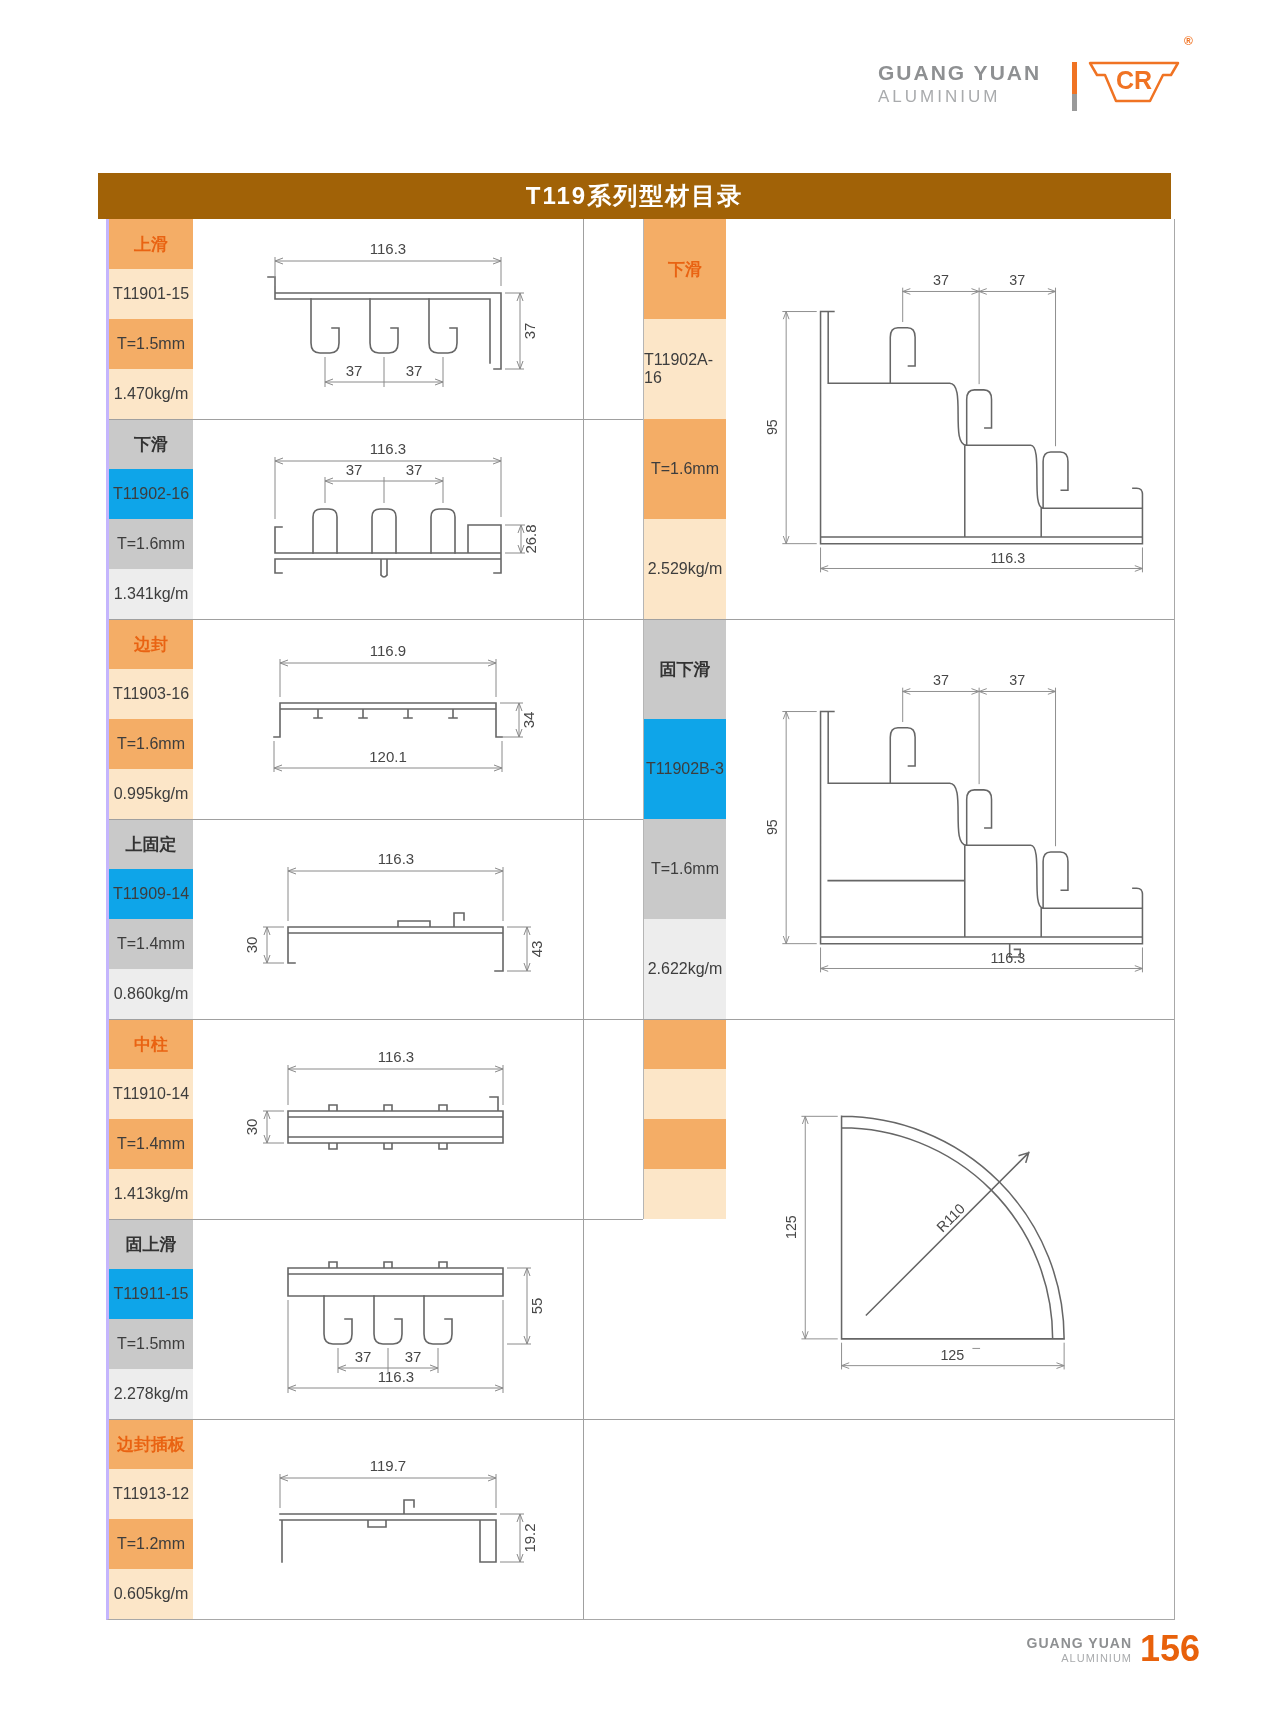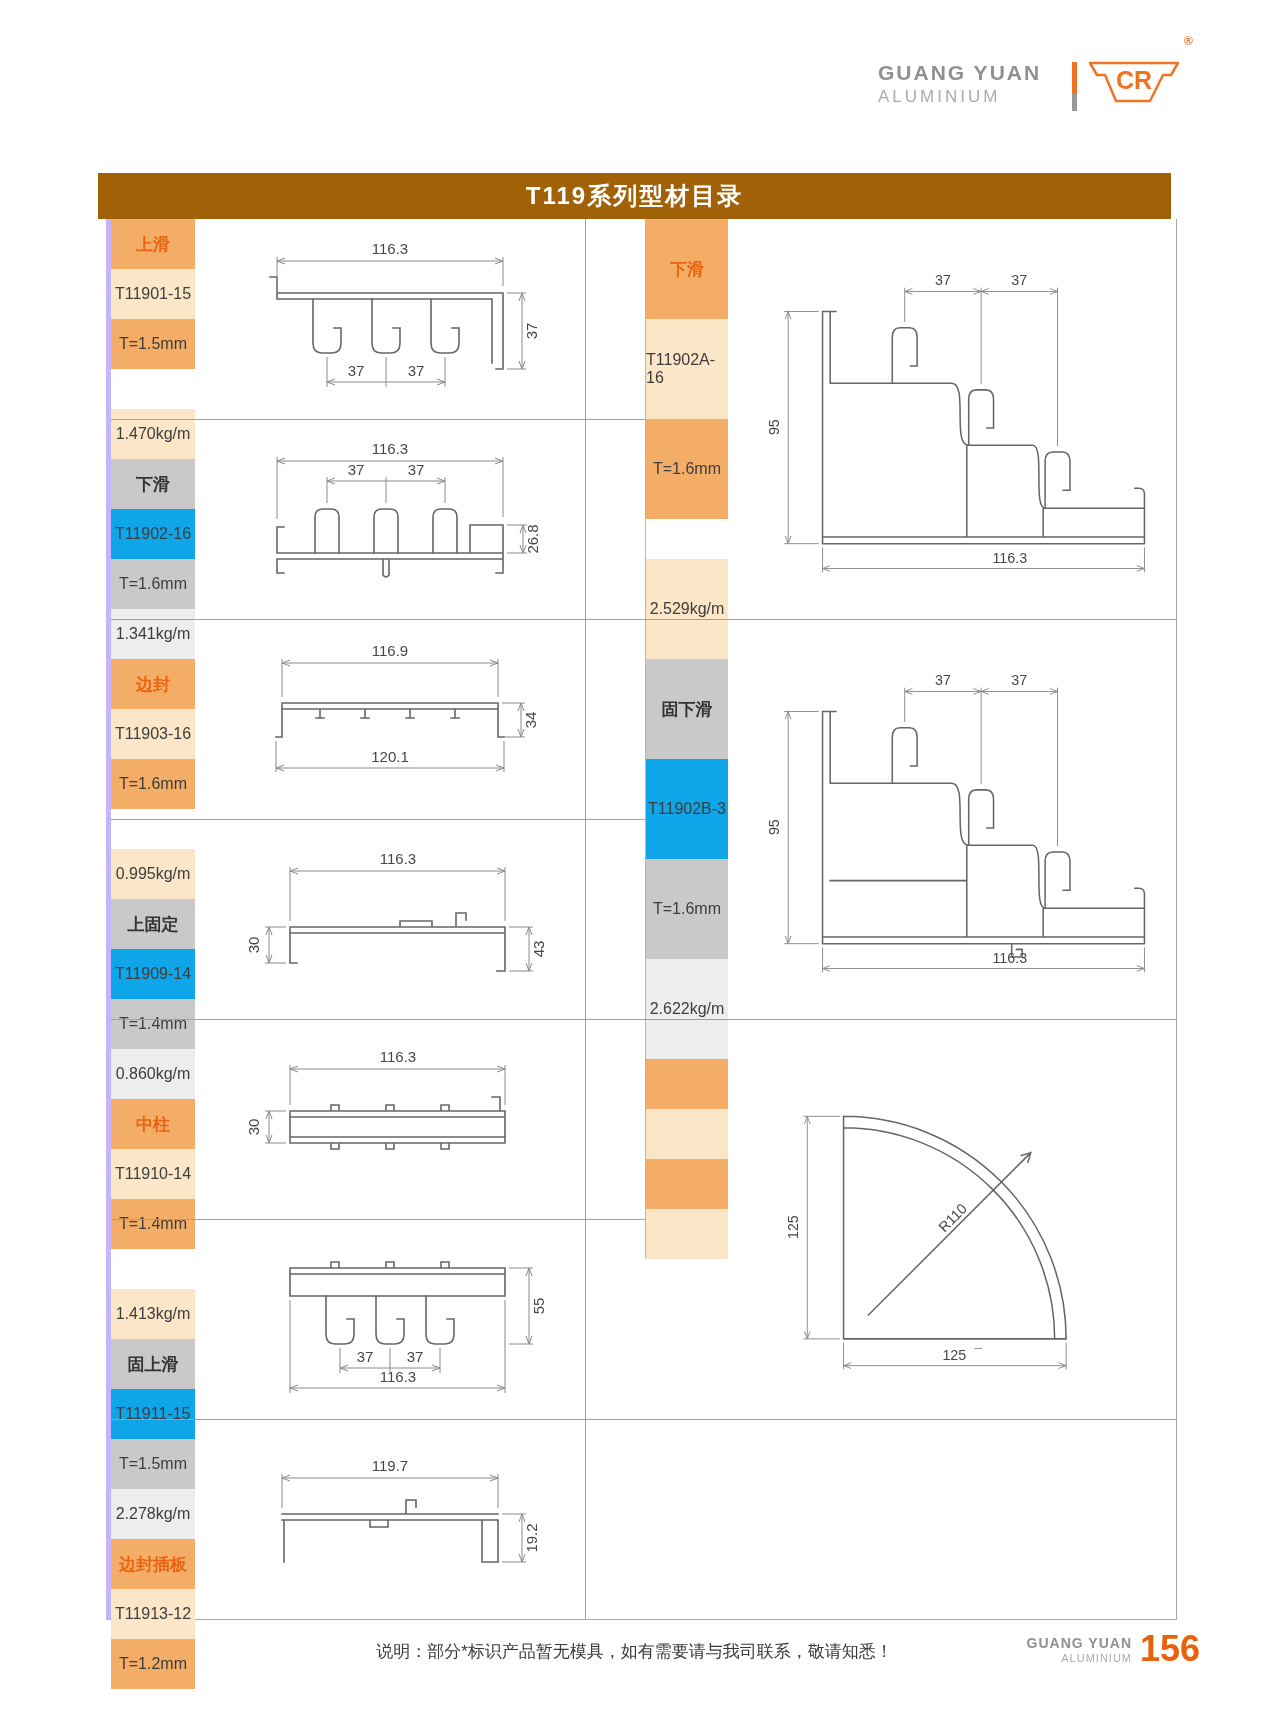--- a/index.html
+++ b/index.html
@@ -13,31 +13,31 @@
   .logo-en .l2{font-size:17px;color:#A9ABAD;letter-spacing:3px;margin-top:5px;}
   .logo-bar{position:absolute;left:1072px;top:62px;width:5px;height:49px;
             background:linear-gradient(#F07323 0 66%,#9a9a9a 66% 100%);}
   .logo-mark{position:absolute;left:1086px;top:56px;}
   .logo-reg{position:absolute;left:1184px;top:34px;font-size:12px;color:#F07323;font-weight:bold;}
   
   .title-bar{position:absolute;left:98px;top:173px;width:1073px;height:46px;background:#a16207;
              color:#fff;font-size:24px;font-weight:bold;letter-spacing:2px;
              display:flex;align-items:center;justify-content:center;}
   .tbody{position:absolute;left:106px;top:219px;width:1065px;height:1400px;
-         border-left:5px solid #c4b5fd;border-right:1px solid #A8A8A8;border-bottom:1px solid #A8A8A8;}
+         border-left:3px solid #c4b5fd;border-right:1px solid #A8A8A8;border-bottom:1px solid #A8A8A8;}
   .lcol{position:absolute;left:0;top:0;width:84px;}
   .rcol{position:absolute;left:534px;top:0;width:82px;border-left:1px solid #B5B5B5;}
   .lcell{height:50px;display:flex;align-items:center;justify-content:center;
          font-size:16px;color:#3D3D3D;}
   .rcell{height:100px;display:flex;align-items:center;justify-content:center;
          font-size:16px;color:#3D3D3D;}
   .o .h{background:#F4AD66;color:#E96312;font-weight:bold;font-size:17px;}
   .o .c{background:#FCE6C8;}
   .o .t{background:#F4AD66;}
-  .o .w{background:#FCE6C8;margin-top:40px;}
+  .o .w{background:#FCE6C8;}
   .g .h{background:#C9C9C9;color:#333;font-weight:bold;font-size:17px;}
   .g .c{background:#0ea5e9;}
   .g .t{background:#C9C9C9;}
   .g .w{background:#EDEDED;text-align:center;}
   .stripe{height:50px;}
   .sd1{background:#F4AD66;} .sl1{background:#FCE6C8;}
   .hl{position:absolute;height:1px;background:#A0A0A0;}
   .hl.full{left:0;right:0;}
   .hl.half{left:0;width:534px;}
   .vl{position:absolute;left:474px;top:0;bottom:0;width:1px;background:#A0A0A0;}
@@ -334,20 +334,19 @@
                  M122,297 V325 M355,297 V325 M122,321 H355 M122,321 l8,-3 M122,321 l8,3 M355,321 l-8,-3 M355,321 l-8,3
                  M259,303 H267"></path>
         <text class="st" x="240" y="170" text-anchor="middle" transform="rotate(-45 240 170)">R110</text>
         <text class="st" x="74" y="176" text-anchor="middle" transform="rotate(-90 74 176)">125</text>
         <text class="st" x="238" y="315" text-anchor="middle">125</text>
       </svg>
     </div>
 
   </div>
 
-  <div class="note">说明：部分*标识产品暂无模具，如有需要请与我司联系，敬请知悉！</div>
   <div class="brand">
     <div class="b1">GUANG YUAN</div>
     <div class="b2">ALUMINIUM</div>
   </div>
   <div class="pagenum">156</div>
 
 </div>
 
 </body></html>

